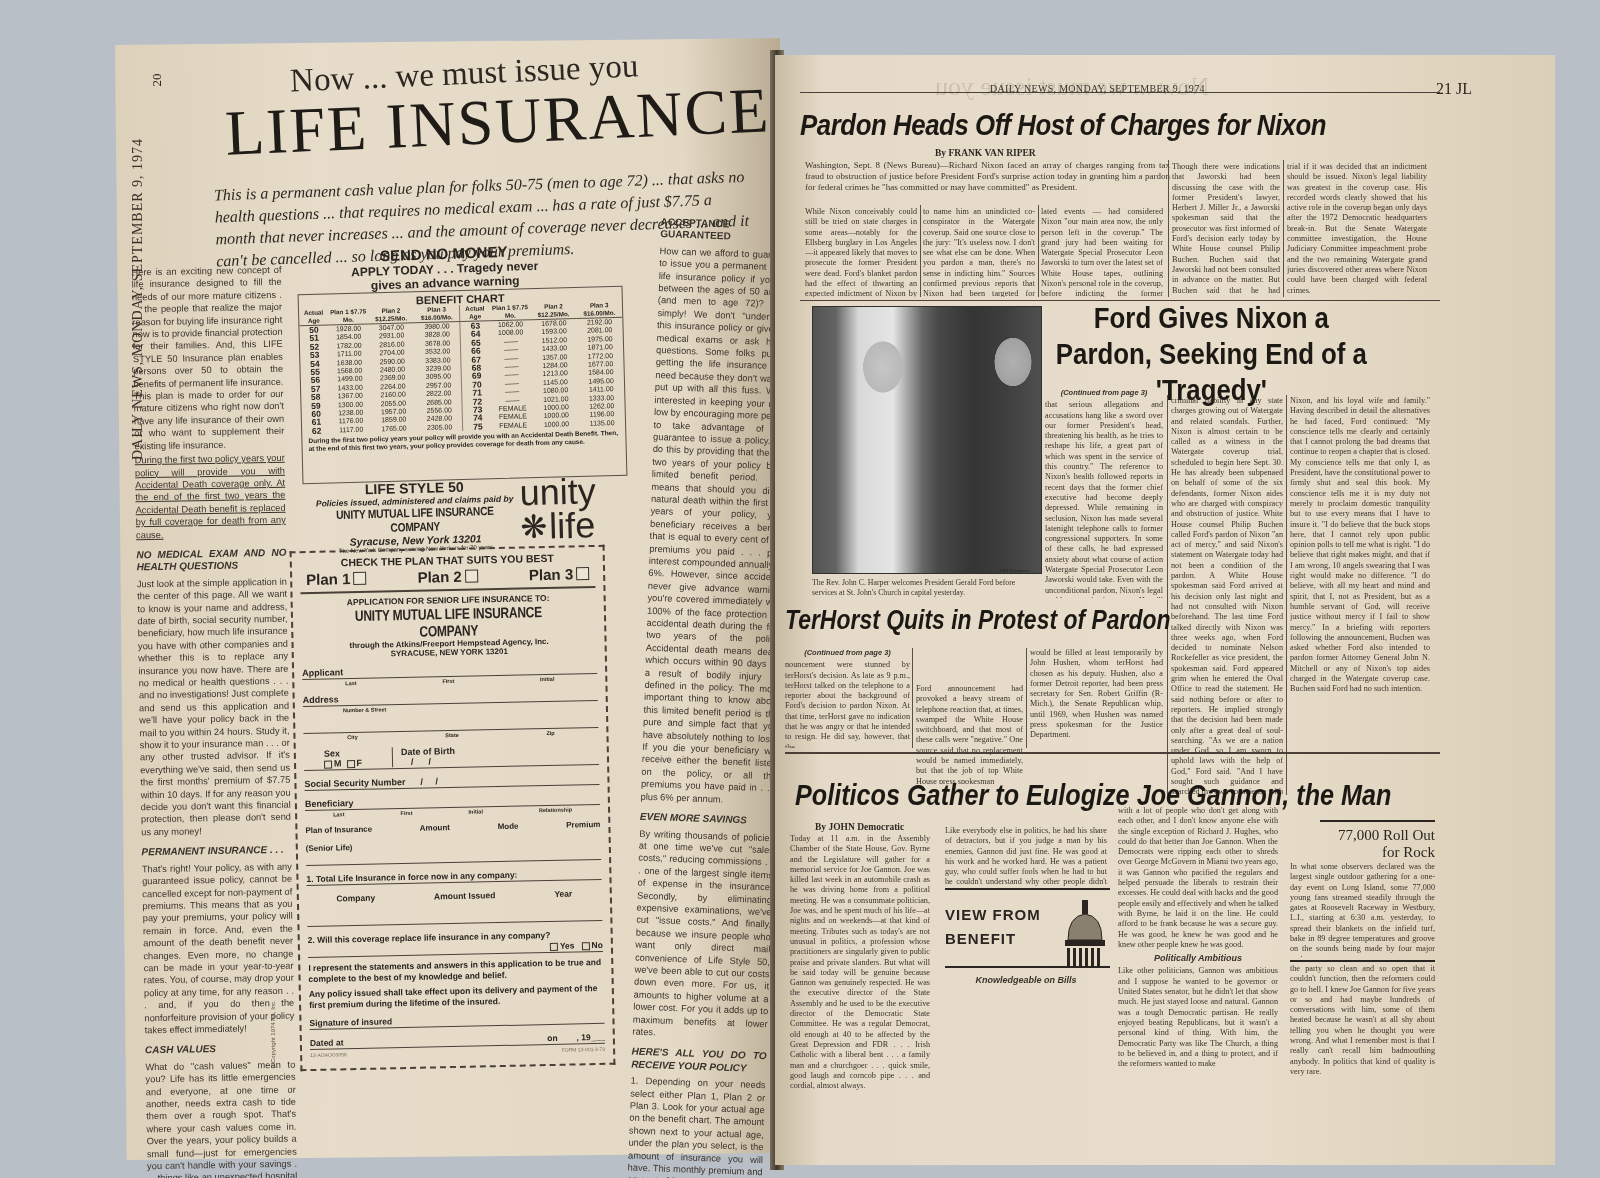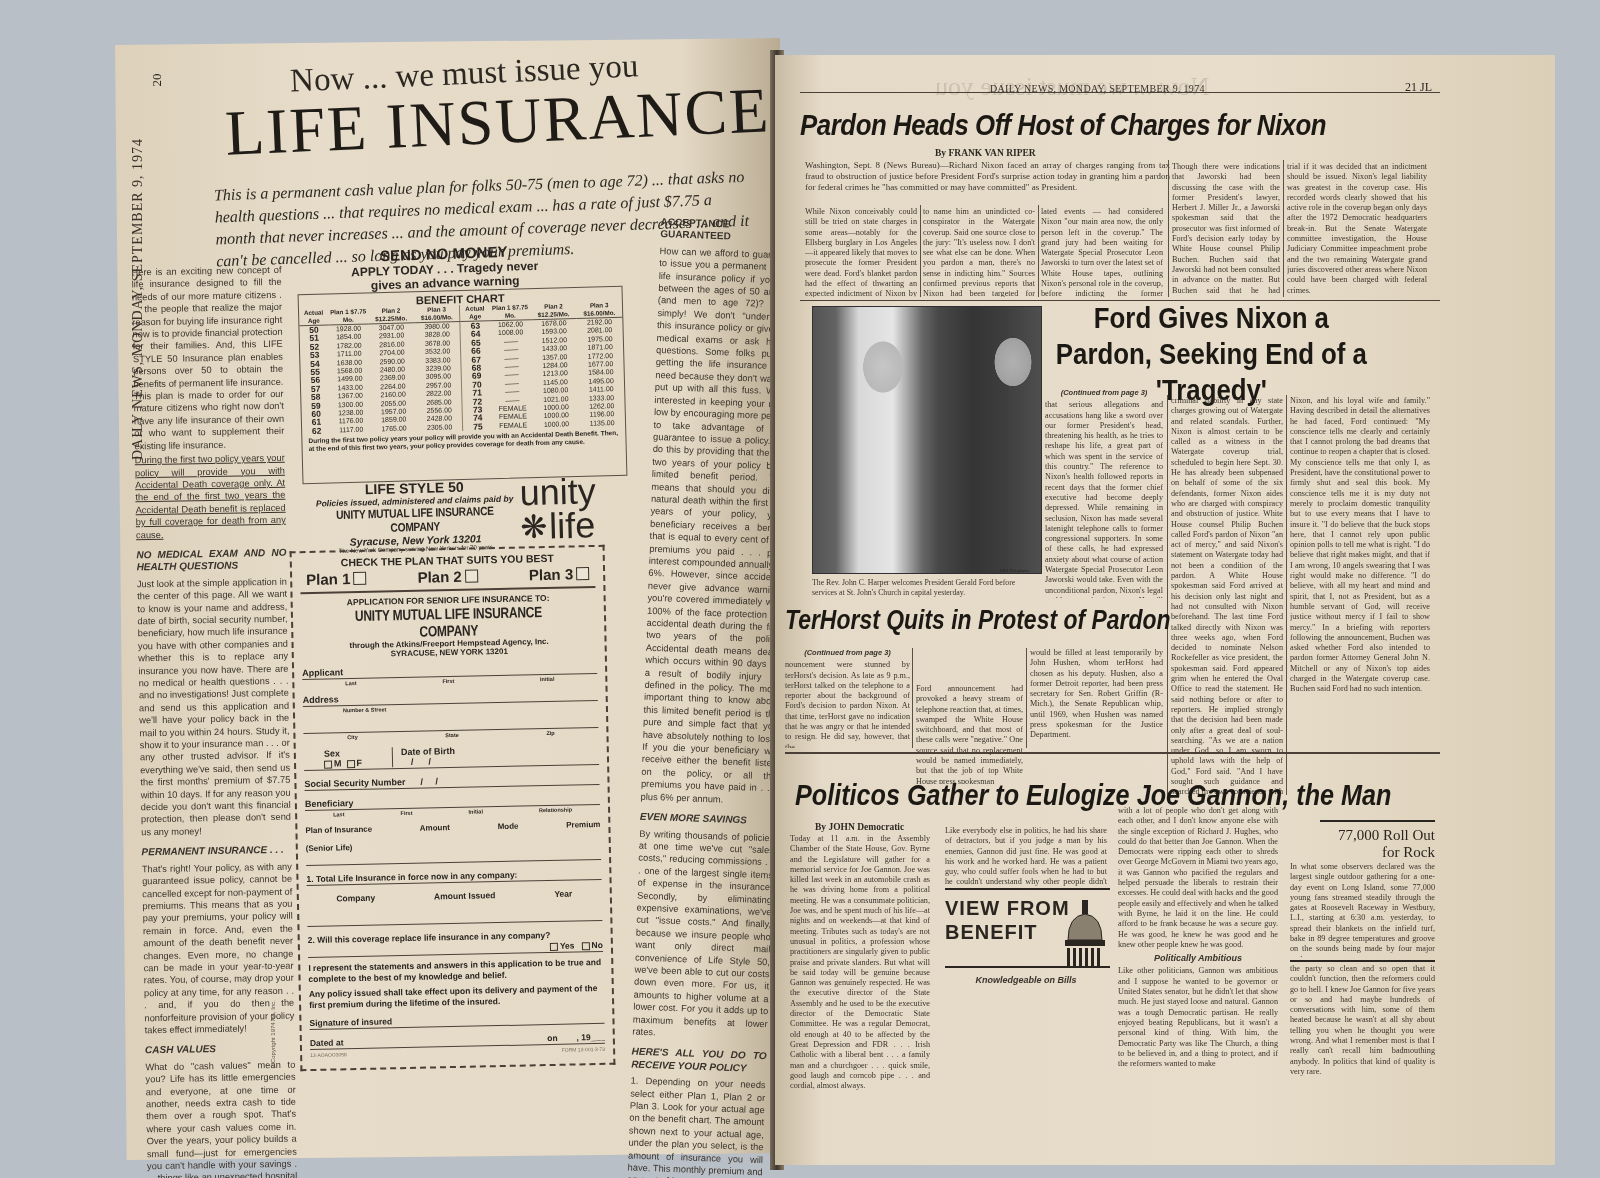--- a/index.html
+++ b/index.html
@@ -42,34 +42,34 @@
   .sbox{display:inline-block;width:8px;height:8px;border:1px solid #3a332b;margin-right:2px;vertical-align:middle}
   .form .aft{text-align:center;font-size:8.5px;font-weight:bold;margin-top:4px}
   .form .umc{text-align:center;font-size:15px;font-weight:bold;transform:scaleX(0.8);letter-spacing:-0.3px}
   .form .thr{text-align:center;font-size:8px;font-weight:bold}
   .fl{font-size:9px;font-weight:bold;margin-top:8px;border-bottom:1px solid #4a4038;padding-bottom:1px;position:relative}
   .sub{display:flex;justify-content:space-around;font-size:5.5px;font-weight:bold;margin-top:1px}
   .fine{font-size:8.5px;font-weight:bold;line-height:10.5px;margin-top:5px}
   .accept{position:absolute;left:640px;top:218px;width:135px;transform:rotate(2deg)}
   .right-col{position:absolute;font-size:8.2px;line-height:10.3px;color:#3a332b;text-align:justify;font-family:"Liberation Serif",serif}
   .dateline{position:absolute;left:990px;top:83px;font-size:10px;letter-spacing:0.3px;color:#3a332b}
-  .pageno{position:absolute;left:1405px;top:80px;font-size:12px}
+  .pageno{position:absolute;left:1436px;top:80px;font-size:16px}
   .topline{position:absolute;left:800px;top:92px;width:640px;border-top:1px solid #4a4038}
   .hl1{position:absolute;left:800px;top:108px;font-family:"Liberation Sans",sans-serif;font-weight:bold;font-style:italic;font-size:30px;letter-spacing:-0.5px;transform:scaleX(0.86);transform-origin:left;white-space:nowrap;color:#1c1915}
   .byline{position:absolute;font-weight:bold;font-size:9.5px;color:#2d2822}
   .photo{position:absolute;left:812px;top:306px;width:230px;height:268px;border:1px solid #3a332b;background:
     radial-gradient(ellipse 28px 36px at 70px 60px,#c9c2b4 0%,#bdb6a7 70%,transparent 72%),
     radial-gradient(ellipse 26px 34px at 200px 55px,#b8ad9c 0%,#a89e8c 70%,transparent 72%),
     linear-gradient(90deg,#5a544c 0%,#6b645a 10%,#dad3c6 20%,#e6e0d4 35%,#6e675d 48%,#4f4a43 55%,#3c3832 70%,#46413a 85%,#57514a 100%);
     filter:grayscale(1) contrast(1.05)}
   .caption{position:absolute;left:812px;top:578px;width:230px;font-size:7.8px;line-height:10px;color:#3a332b}
   .hl2{position:absolute;left:1048px;top:300px;width:380px;font-family:"Liberation Sans",sans-serif;font-weight:bold;font-size:30px;line-height:36px;text-align:center;transform:scaleX(0.86);transform-origin:left;color:#1c1915}
   .hl3{position:absolute;left:785px;top:605px;font-family:"Liberation Sans",sans-serif;font-weight:bold;font-style:italic;font-size:27px;transform:scaleX(0.85);transform-origin:left;white-space:nowrap;color:#1c1915}
   .hl4{position:absolute;left:795px;top:778px;font-family:"Liberation Sans",sans-serif;font-weight:bold;font-style:italic;font-size:30px;transform:scaleX(0.84);transform-origin:left;white-space:nowrap;color:#1c1915}
-  .vft{position:absolute;left:945px;top:888px;width:165px;height:80px;border-top:2px solid #2a2520;border-bottom:2px solid #2a2520;font-family:"Liberation Sans",sans-serif;font-weight:bold;font-size:20px;line-height:24px;padding-top:6px;letter-spacing:1px}
+  .vft{position:absolute;left:945px;top:888px;width:165px;height:80px;border-top:2px solid #2a2520;border-bottom:2px solid #2a2520;font-family:"Liberation Sans",sans-serif;font-weight:bold;font-size:15px;line-height:24px;padding-top:13px;letter-spacing:1px}
   .dome{position:absolute;left:1060px;top:898px;width:50px;height:70px}
   .rock{position:absolute;left:1320px;top:820px;width:115px;text-align:right;font-family:"Liberation Serif",serif;font-weight:normal;font-size:15px;line-height:17px;border-top:2px solid #2a2520;padding-top:5px}
   .vrule{position:absolute;border-left:1px solid #5a5046}
   .hrule{position:absolute;border-top:1px solid #4a4038}
   .cont{font-style:italic;font-weight:bold;font-size:7.5px;font-family:"Liberation Sans",sans-serif;text-align:center;margin-bottom:2px}
   .subhead{font-family:"Liberation Sans",sans-serif;font-weight:bold;font-style:italic;font-size:9px;text-align:center;margin:3px 0}
   .ghost{position:absolute;left:935px;top:72px;font-size:26px;color:rgba(60,50,40,0.15);transform:scaleX(-1);font-family:"Liberation Serif",serif;white-space:nowrap}
 </style>
 </head>
 <body>

